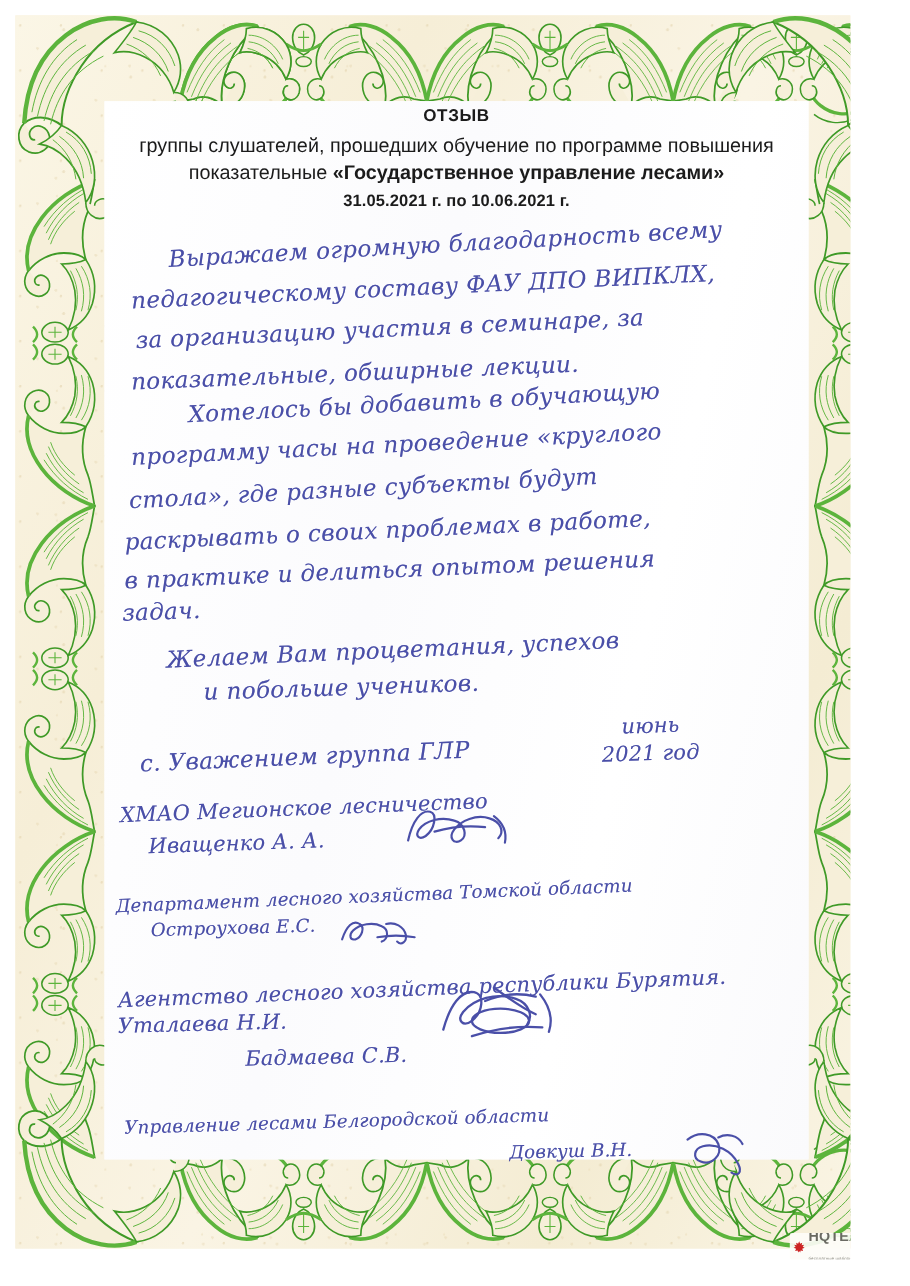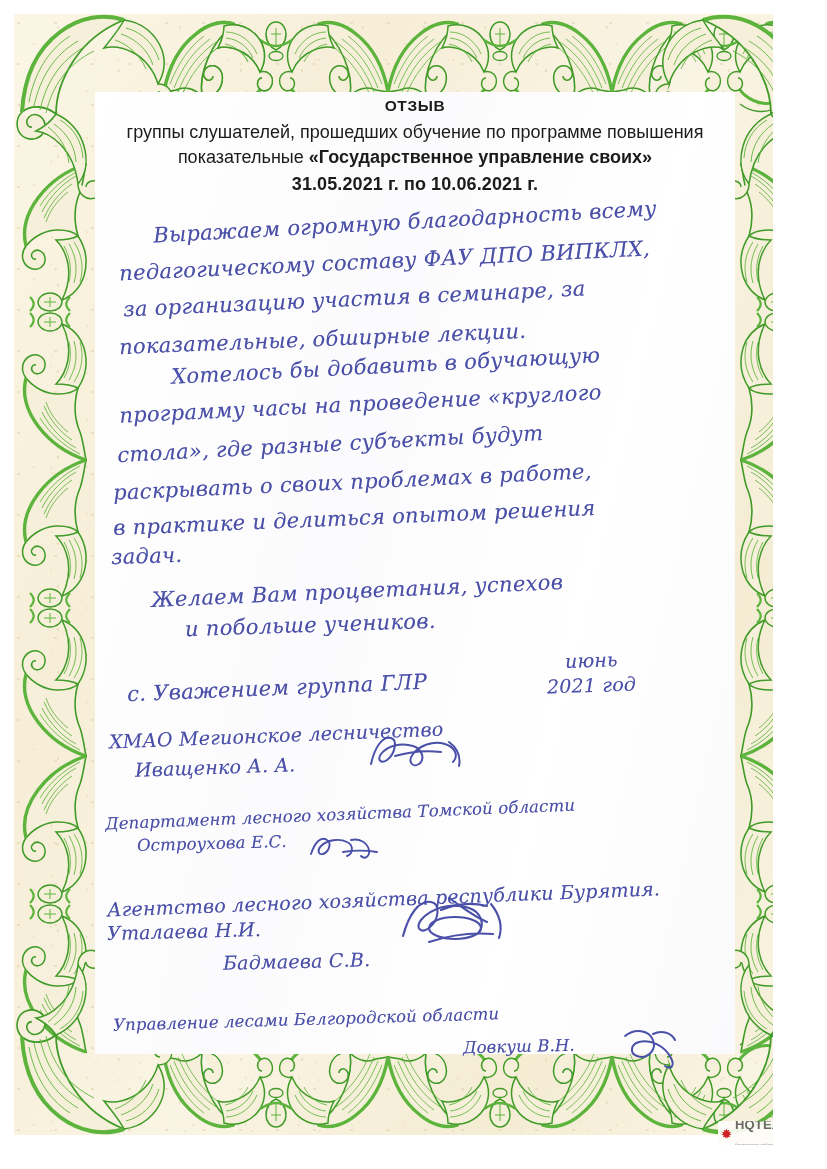--- a/index.html
+++ b/index.html
@@ -77,21 +77,21 @@
     line-height: 1.35;
     margin-bottom: 3px;
   }
   .hdr-line {
     font-size: 18px;
     line-height: 1.42;
     white-space: nowrap;
   }
   .hdr-line .em { font-weight: bold; }
   .hdr-date {
-    font-size: 18px;
+    font-size: 15px;
     font-weight: bold;
     margin-top: 3px;
     letter-spacing: .1px;
   }
 
   
   .hand {
     position: absolute;
     left: 0;
     top: 0;
@@ -314,21 +314,21 @@
         <use href="#corner" x="2" y="2"></use>
       </g>
     </svg>
   </div>
 
   <div class="sheet">
 
     <div class="header">
       <div class="hdr-title">ОТЗЫВ</div>
       <div class="hdr-line">группы слушателей, прошедших обучение по программе повышения</div>
-      <div class="hdr-line"><span>показательные </span><span class="em">«Государственное управление своих»</span></div>
+      <div class="hdr-line"><span>показательные </span><span class="em">«Государственное управление лесами»</span></div>
       <div class="hdr-date">31.05.2021 г. по 10.06.2021 г.</div>
     </div>
 
     <div class="hand">
 
       <div class="hw body" style="left:58px;  top:118px; transform:rotate(-3.1deg);">Выражаем огромную благодарность всему</div>
       <div class="hw body" style="left:24px;  top:157px; transform:rotate(-2.7deg);">педагогическому составу ФАУ ДПО ВИПКЛХ,</div>
       <div class="hw body" style="left:28px;  top:195px; transform:rotate(-2.6deg);">за организацию участия в семинаре, за</div>
       <div class="hw body" style="left:24px;  top:235px; transform:rotate(-2.3deg);">показательные, обширные лекции.</div>
 

